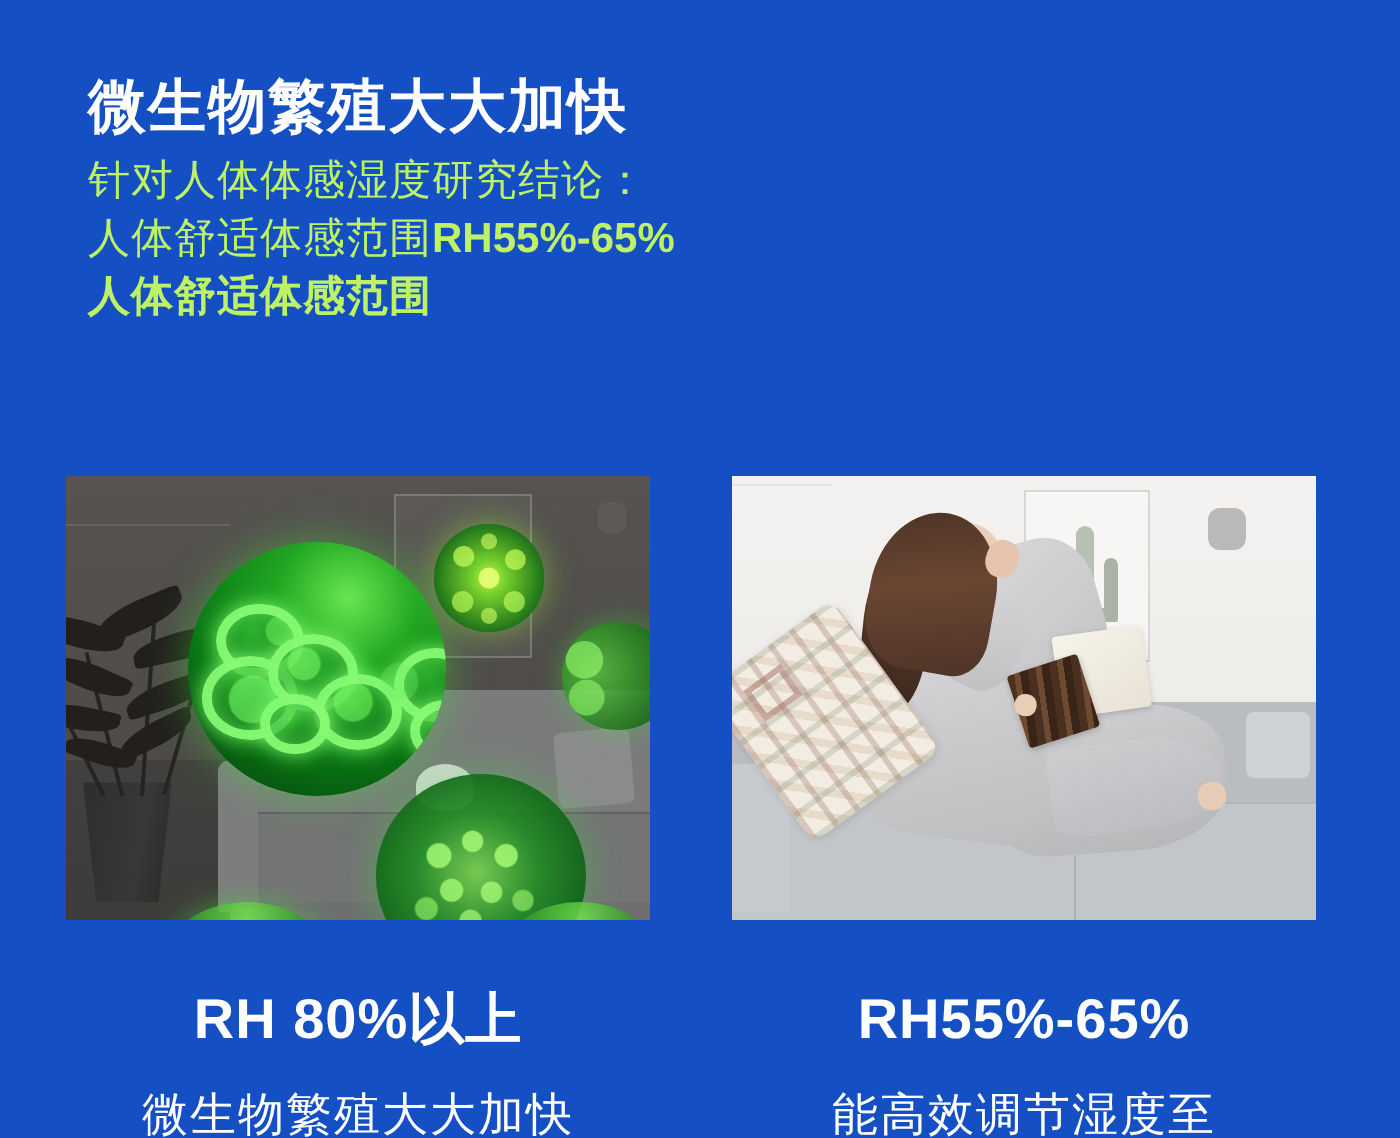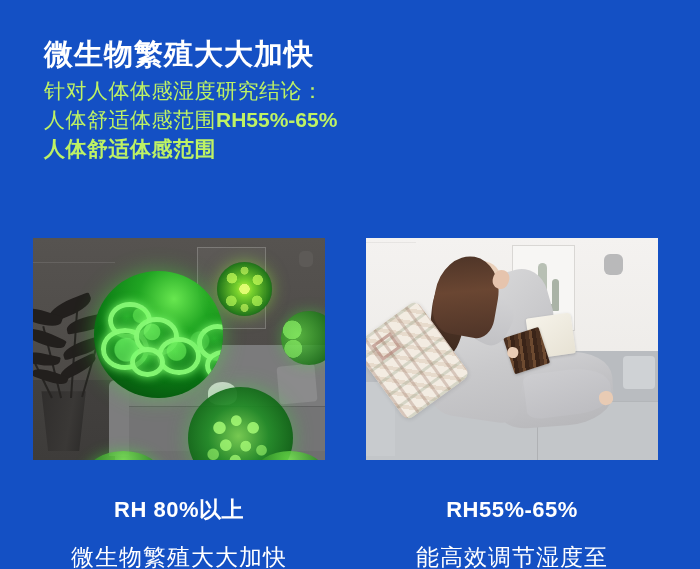--- a/index.html
+++ b/index.html
@@ -525,21 +525,21 @@
     position: absolute;
     top: 495px;
     width: 292px;
     text-align: center;
     color: #ffffff;
   }
   .caption-left  { left: 33px; }
   .caption-right { left: 366px; }
   .caption-title {
     display: block;
-    font-size: 22px;
+    font-size: 28px;
     font-weight: bold;
     letter-spacing: 0.5px;
     line-height: 30px;
     white-space: nowrap;
   }
   .caption-sub {
     display: block;
     font-size: 23px;
     font-weight: normal;
     letter-spacing: 1px;

